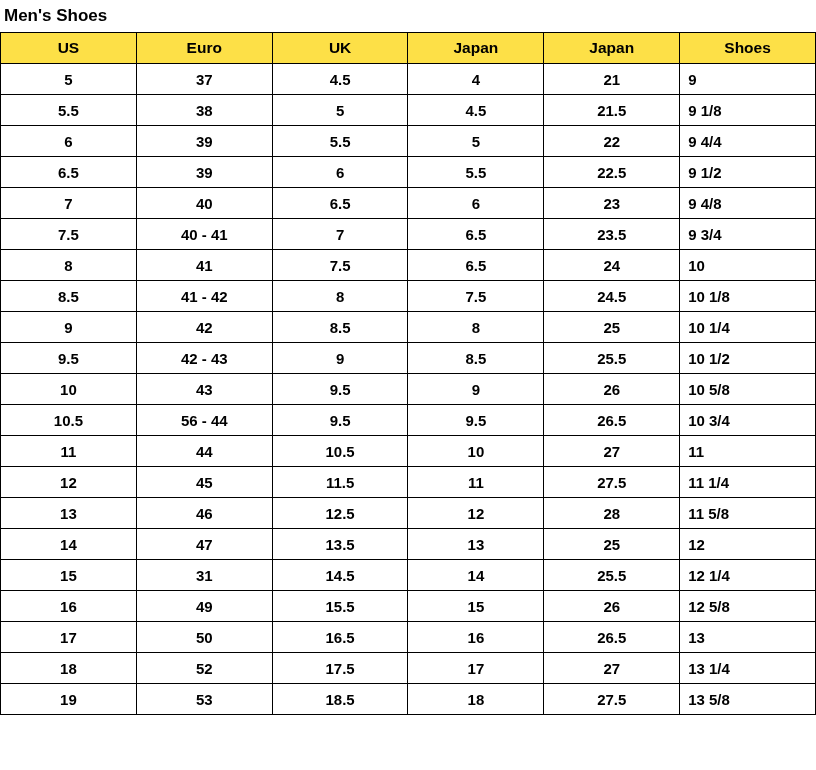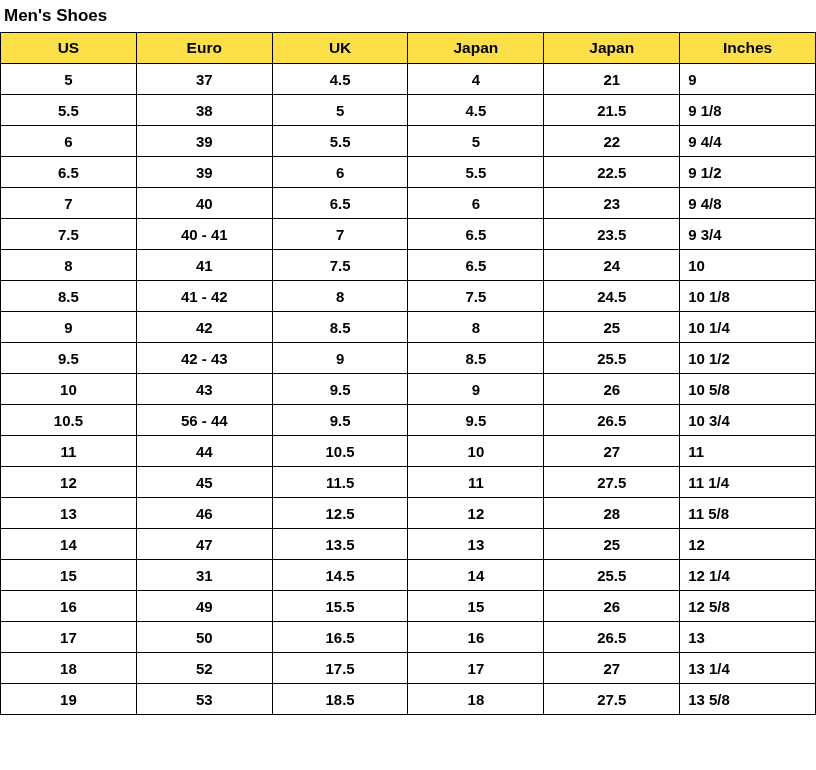--- a/index.html
+++ b/index.html
@@ -65,21 +65,21 @@
   <div class="title">Men's Shoes</div>
 
   <table class="size-chart">
     <thead>
       <tr>
         <th>US</th>
         <th>Euro</th>
         <th>UK</th>
         <th>Japan</th>
         <th>Japan</th>
-        <th>Inches</th>
+        <th>Shoes</th>
       </tr>
     </thead>
     <tbody id="table-body">
         <tr>
           <td>5</td>
           <td>37</td>
           <td>4.5</td>
           <td>4</td>
           <td>21</td>
           <td class="col-inches">9</td>

